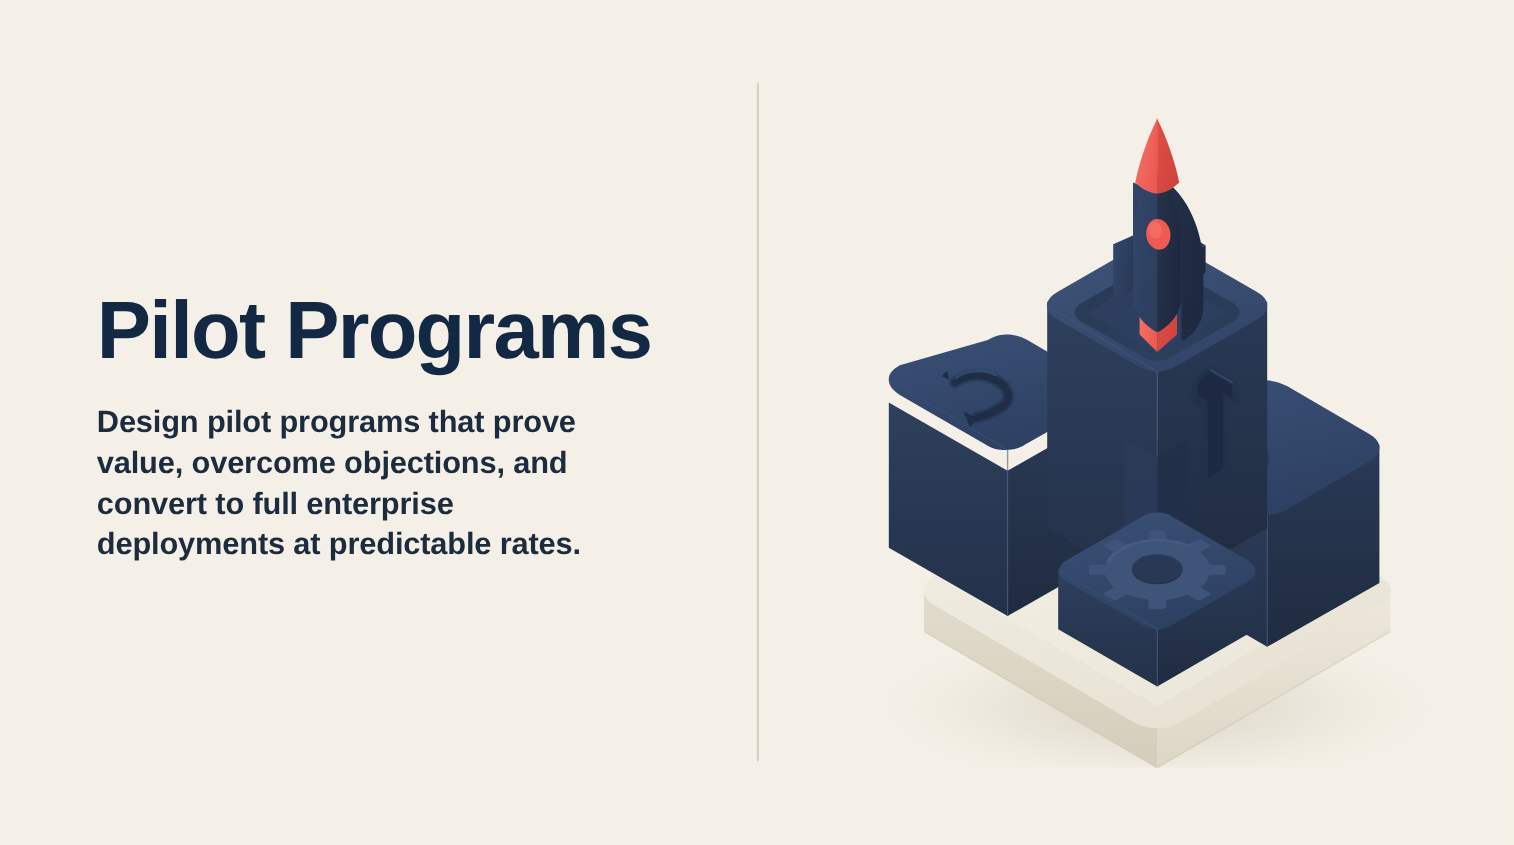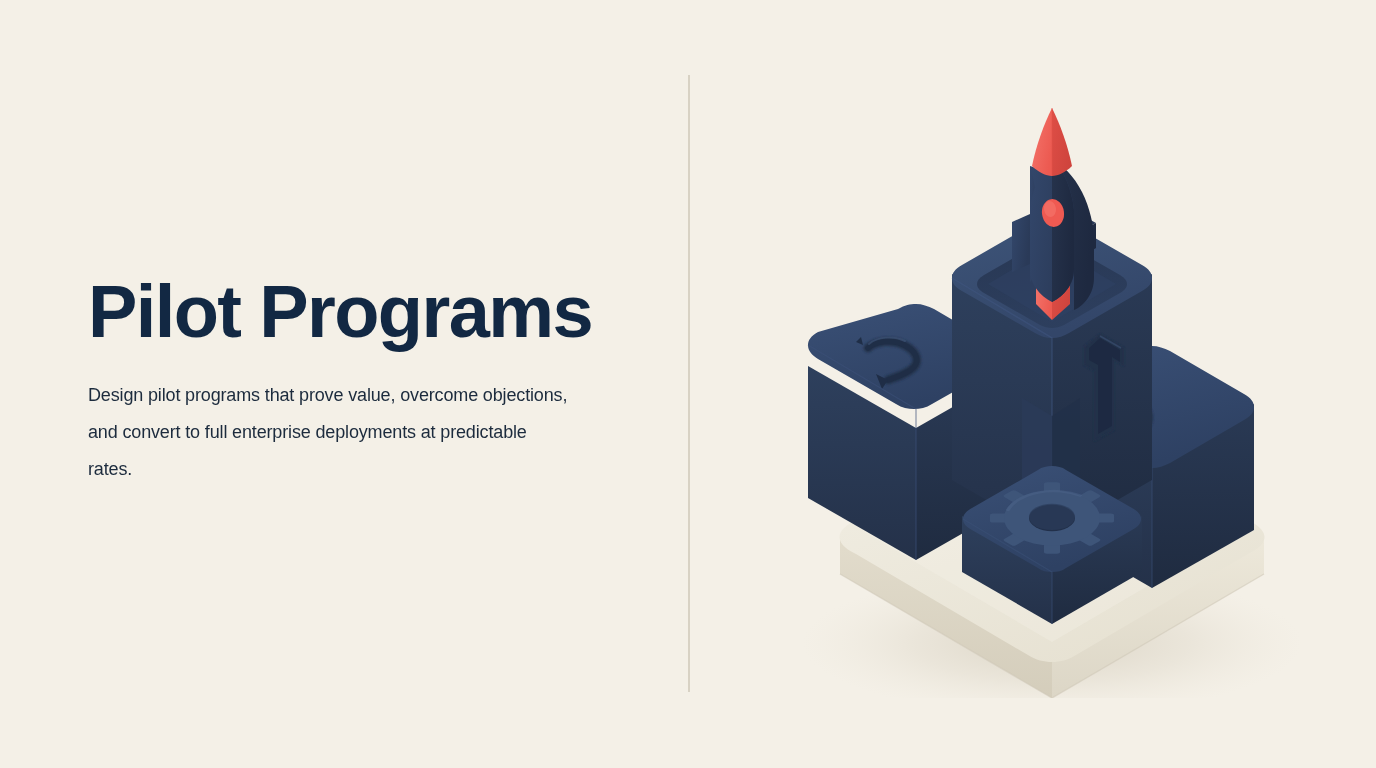--- a/index.html
+++ b/index.html
@@ -20,40 +20,40 @@
     position: relative;
     width: 1376px;
     height: 768px;
     background: #F4F0E7;
   }
 
   
   #text-col {
     position: absolute;
     left: 88px;
-    top: 274px;
+    top: 262px;
     width: 520px;
   }
 
   #page-title {
     margin: 0;
     font-family: "Liberation Sans", sans-serif;
     font-size: 74px;
     font-weight: 700;
     line-height: 1.02;
     letter-spacing: -1.6px;
     color: #122843;
     white-space: nowrap;
   }
 
   #page-subtitle {
     margin: 28px 0 0 0;
     font-family: "Liberation Sans", sans-serif;
-    font-size: 18px;
-    font-weight: 400;
+    font-size: 28px;
+    font-weight: 700;
     line-height: 37px;
     letter-spacing: -0.15px;
     color: #1C2B3D;
     width: 480px;
   }
 
   
   #divider {
     position: absolute;
     left: 688px;

